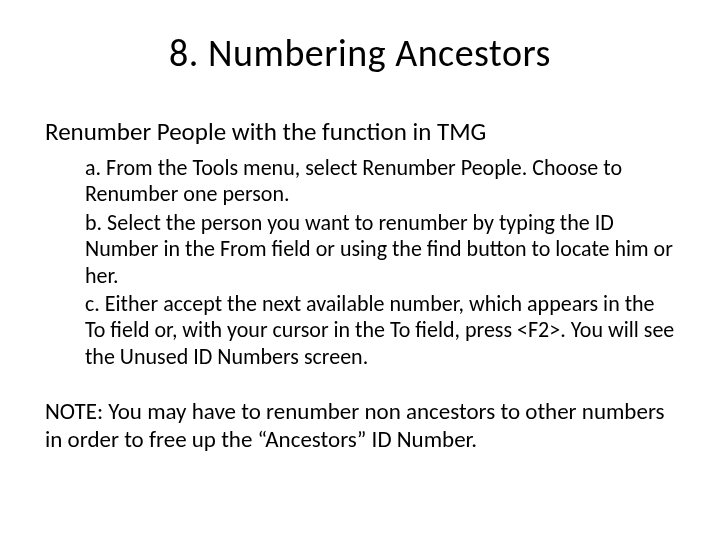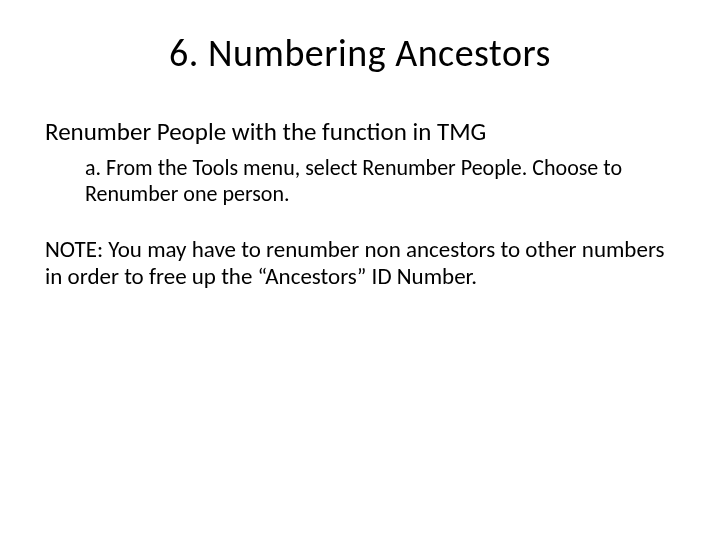--- a/index.html
+++ b/index.html
@@ -40,21 +40,23 @@
     }
     .note {
       font-size: 23px;
       font-weight: 400;
       line-height: 1.2;
     }
   </style>
 </head>
 <body>
 
-<h1 class="title">6. Numbering Ancestors</h1>
+<h1 class="title">8. Numbering Ancestors</h1>
 
 <p class="subtitle">Renumber People with the function in TMG</p>
 
 <div class="steps">
   <p class="step">a. From the Tools menu, select Renumber People. Choose to Renumber one person.</p>
+  <p class="step">b. Select the person you want to renumber by typing the ID Number in the From field or using the find button to locate him or her.</p>
+  <p class="step">c. Either accept the next available number, which appears in the To field or, with your cursor in the To field, press &lt;F2&gt;. You will see the Unused ID Numbers screen.</p>
 </div>
 
 <p class="note">NOTE: You may have to renumber non ancestors to other numbers in order to free up the “Ancestors” ID Number.</p>
 
 </body></html>

